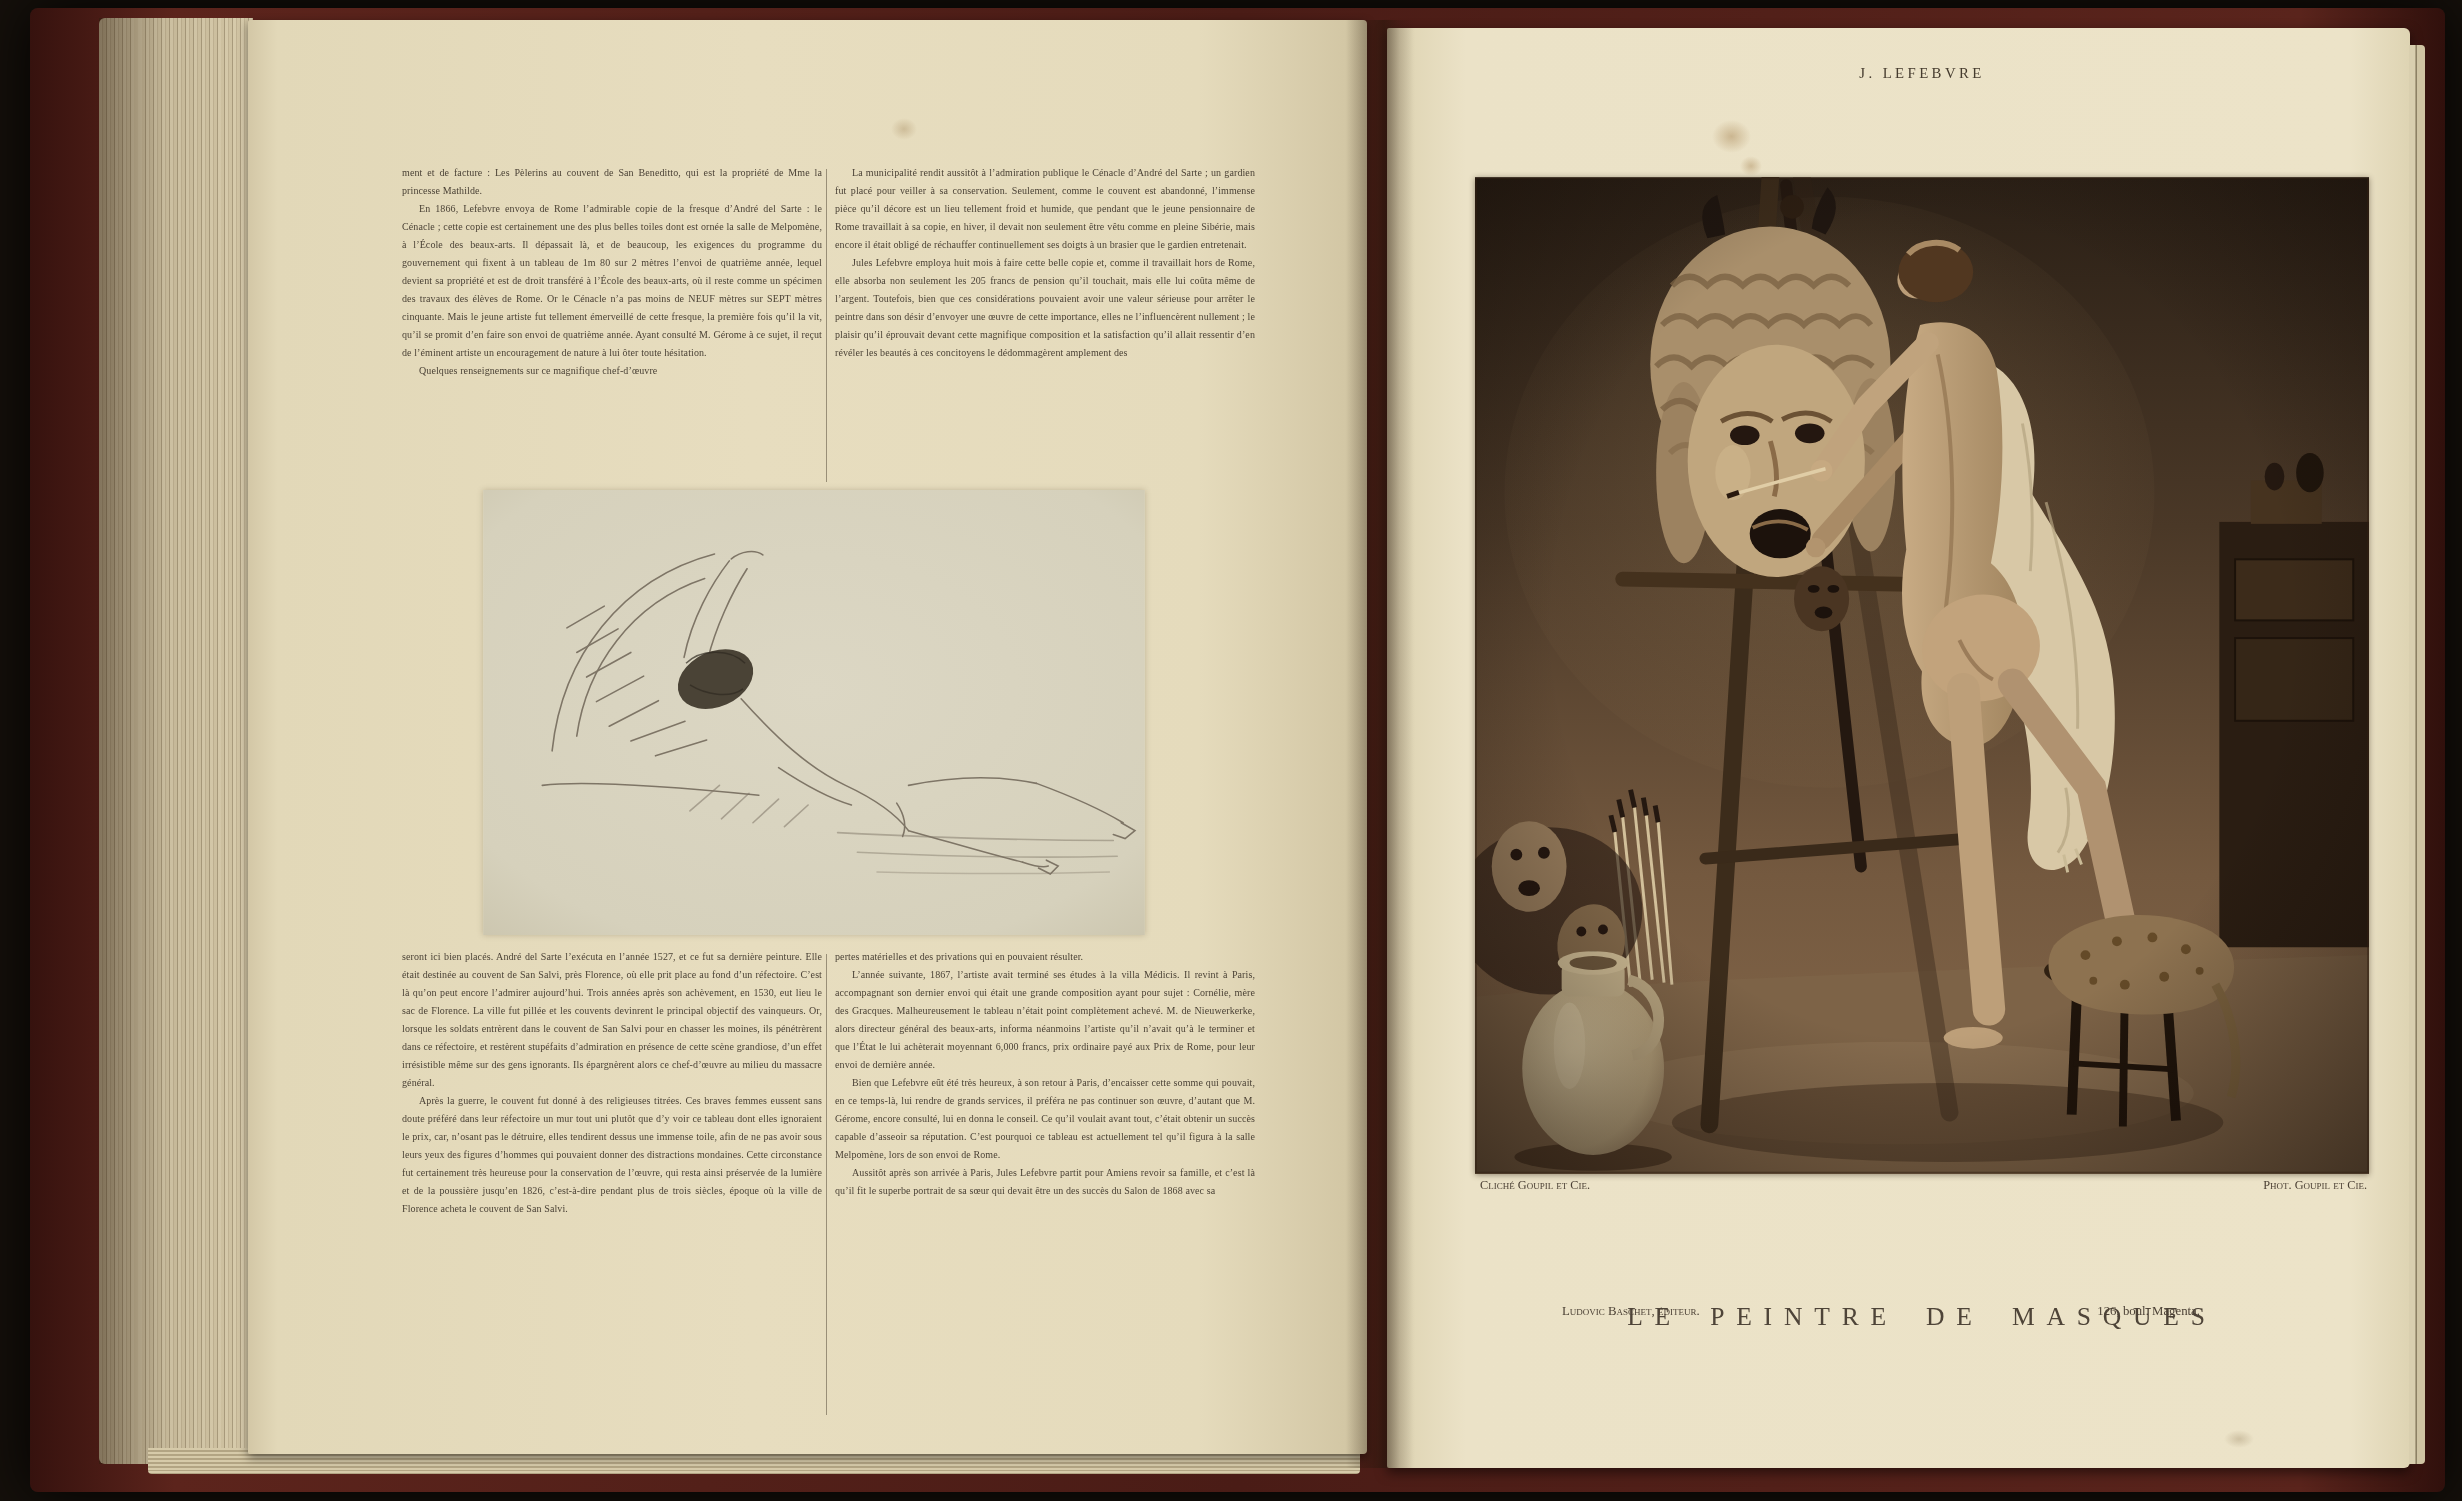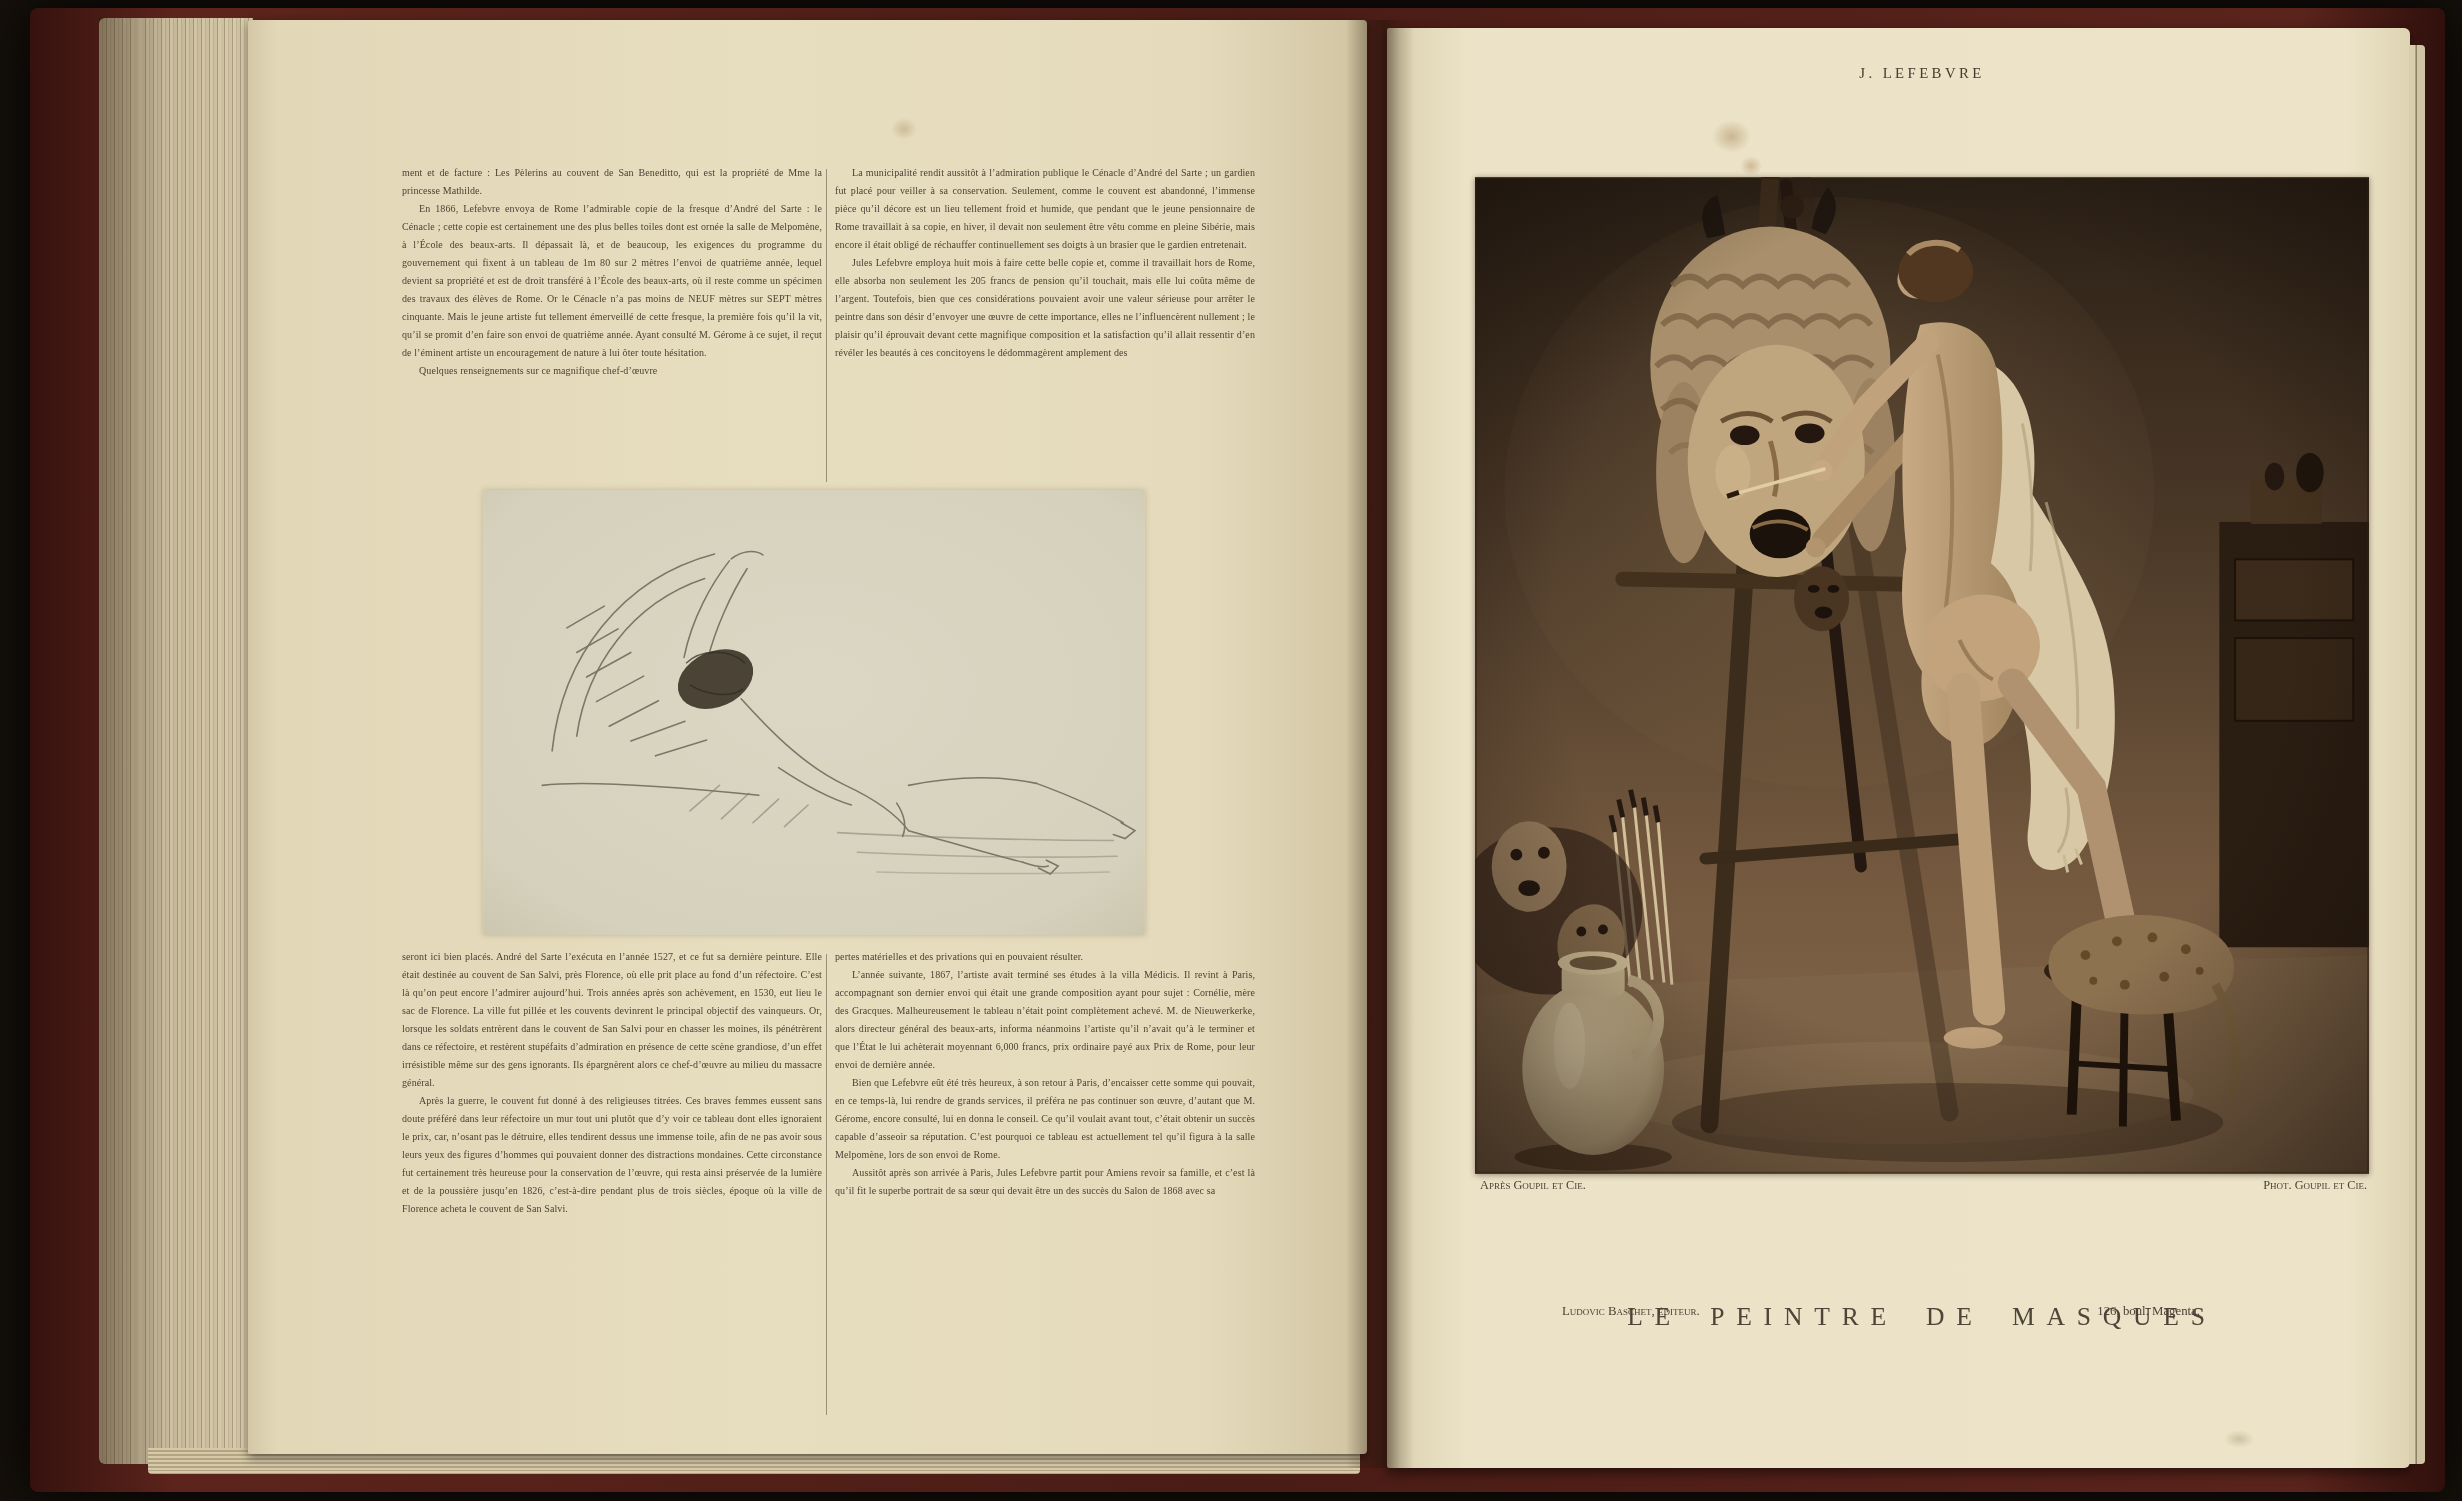--- a/index.html
+++ b/index.html
@@ -315,21 +315,21 @@
         <path d="M156,815 C196,825 196,885 160,892" stroke="#b7a480" stroke-width="11" fill="none"></path>
         <ellipse cx="96" cy="882" rx="16" ry="44" fill="#e0d0ac" opacity="0.45"></ellipse>
       </g>
 
       <rect width="908" height="1012" fill="url(#vign)"></rect>
       <rect x="1" y="1" width="906" height="1010" fill="none" stroke="rgba(50,32,18,0.5)" stroke-width="2"></rect>
     </svg>
   </div>
 
   <div class="caption-row">
-    <span>Après Goupil et Cie.</span>
+    <span>Cliché Goupil et Cie.</span>
     <span>Phot. Goupil et Cie.</span>
   </div>
 
   <div class="plate-title">LE PEINTRE DE MASQUES</div>
 
   <div class="imprint-row">
     <span class="pub">Ludovic Baschet, éditeur.</span>
     <span class="addr">126, boul. Magenta.</span>
   </div>
 

